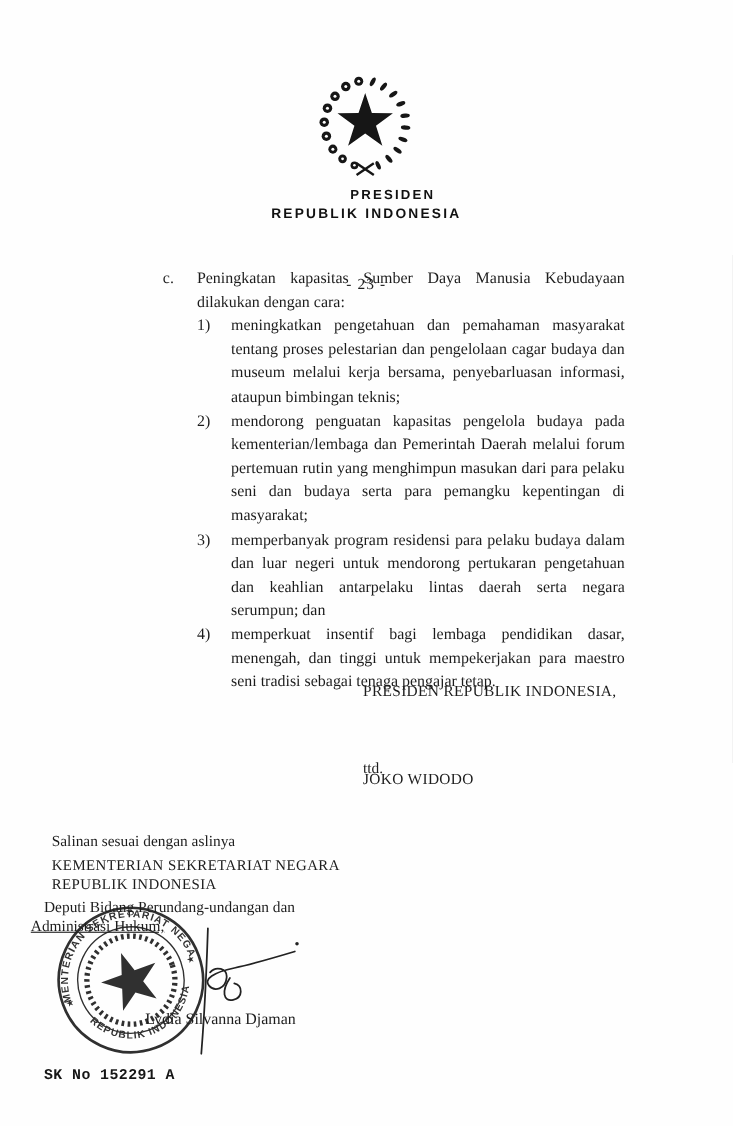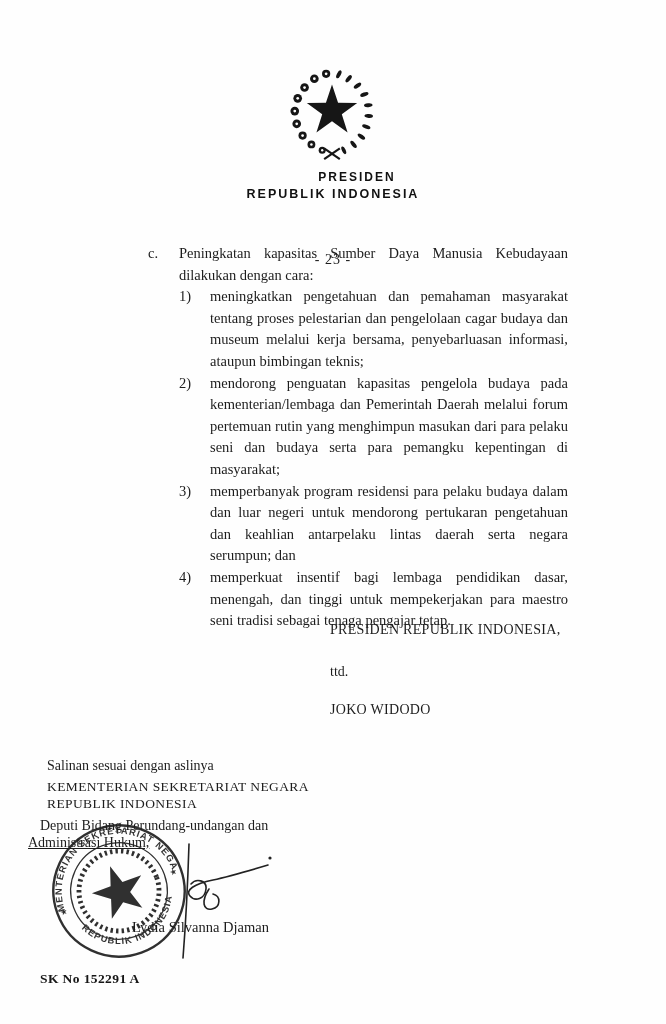--- a/index.html
+++ b/index.html
@@ -22,36 +22,36 @@
   .row{display:flex;}
   .marker{width:31px;flex:none;}
   .content{flex:1;}
   .para{text-align:justify;}
   .litem{display:flex;}
   .lmarker{width:31px;flex:none;}
   .ltext{flex:1;text-align:justify;}
   
   .sigline{position:absolute;left:330px;width:250px;text-align:left;font-size:14px;}
   #sig-title{top:622px;letter-spacing:0.3px;}
-  #sig-ttd{top:664px;}
+  #sig-ttd{top:692px;}
   #sig-name{top:702px;letter-spacing:0.3px;}
   
   .copyline{position:absolute;width:350px;text-align:left;}
   #copy1{left:47px;top:758px;font-size:14px;}
   #copy2{left:47px;top:779px;font-size:13.5px;letter-spacing:0.4px;}
   #copy3{left:47px;top:796px;font-size:13.5px;letter-spacing:0.4px;}
   #copy4{left:40px;top:818px;font-size:14px;}
   #copy5{left:28px;top:835px;font-size:14px;text-decoration:underline;}
   #signer-name{position:absolute;left:132px;top:919px;font-size:14.5px;}
   
   .stamp{position:absolute;left:50px;top:822px;width:138px;height:138px;opacity:0.92;}
   .handsig{position:absolute;left:130px;top:828px;width:185px;height:140px;}
   
   #sk-number{position:absolute;left:40px;top:971px;
-    font-family:Liberation Serif, serif;font-weight:bold;font-size:13.5px;
+    font-family:Liberation Mono, monospace;font-weight:bold;font-size:13.5px;
     letter-spacing:0.4px;color:#161616;}
 </style>
 </head>
 <body>
 
 <div id="page">
 
   <svg class="emblem" viewBox="0 0 100 100">
     <g fill="#161616" stroke="none">
 

